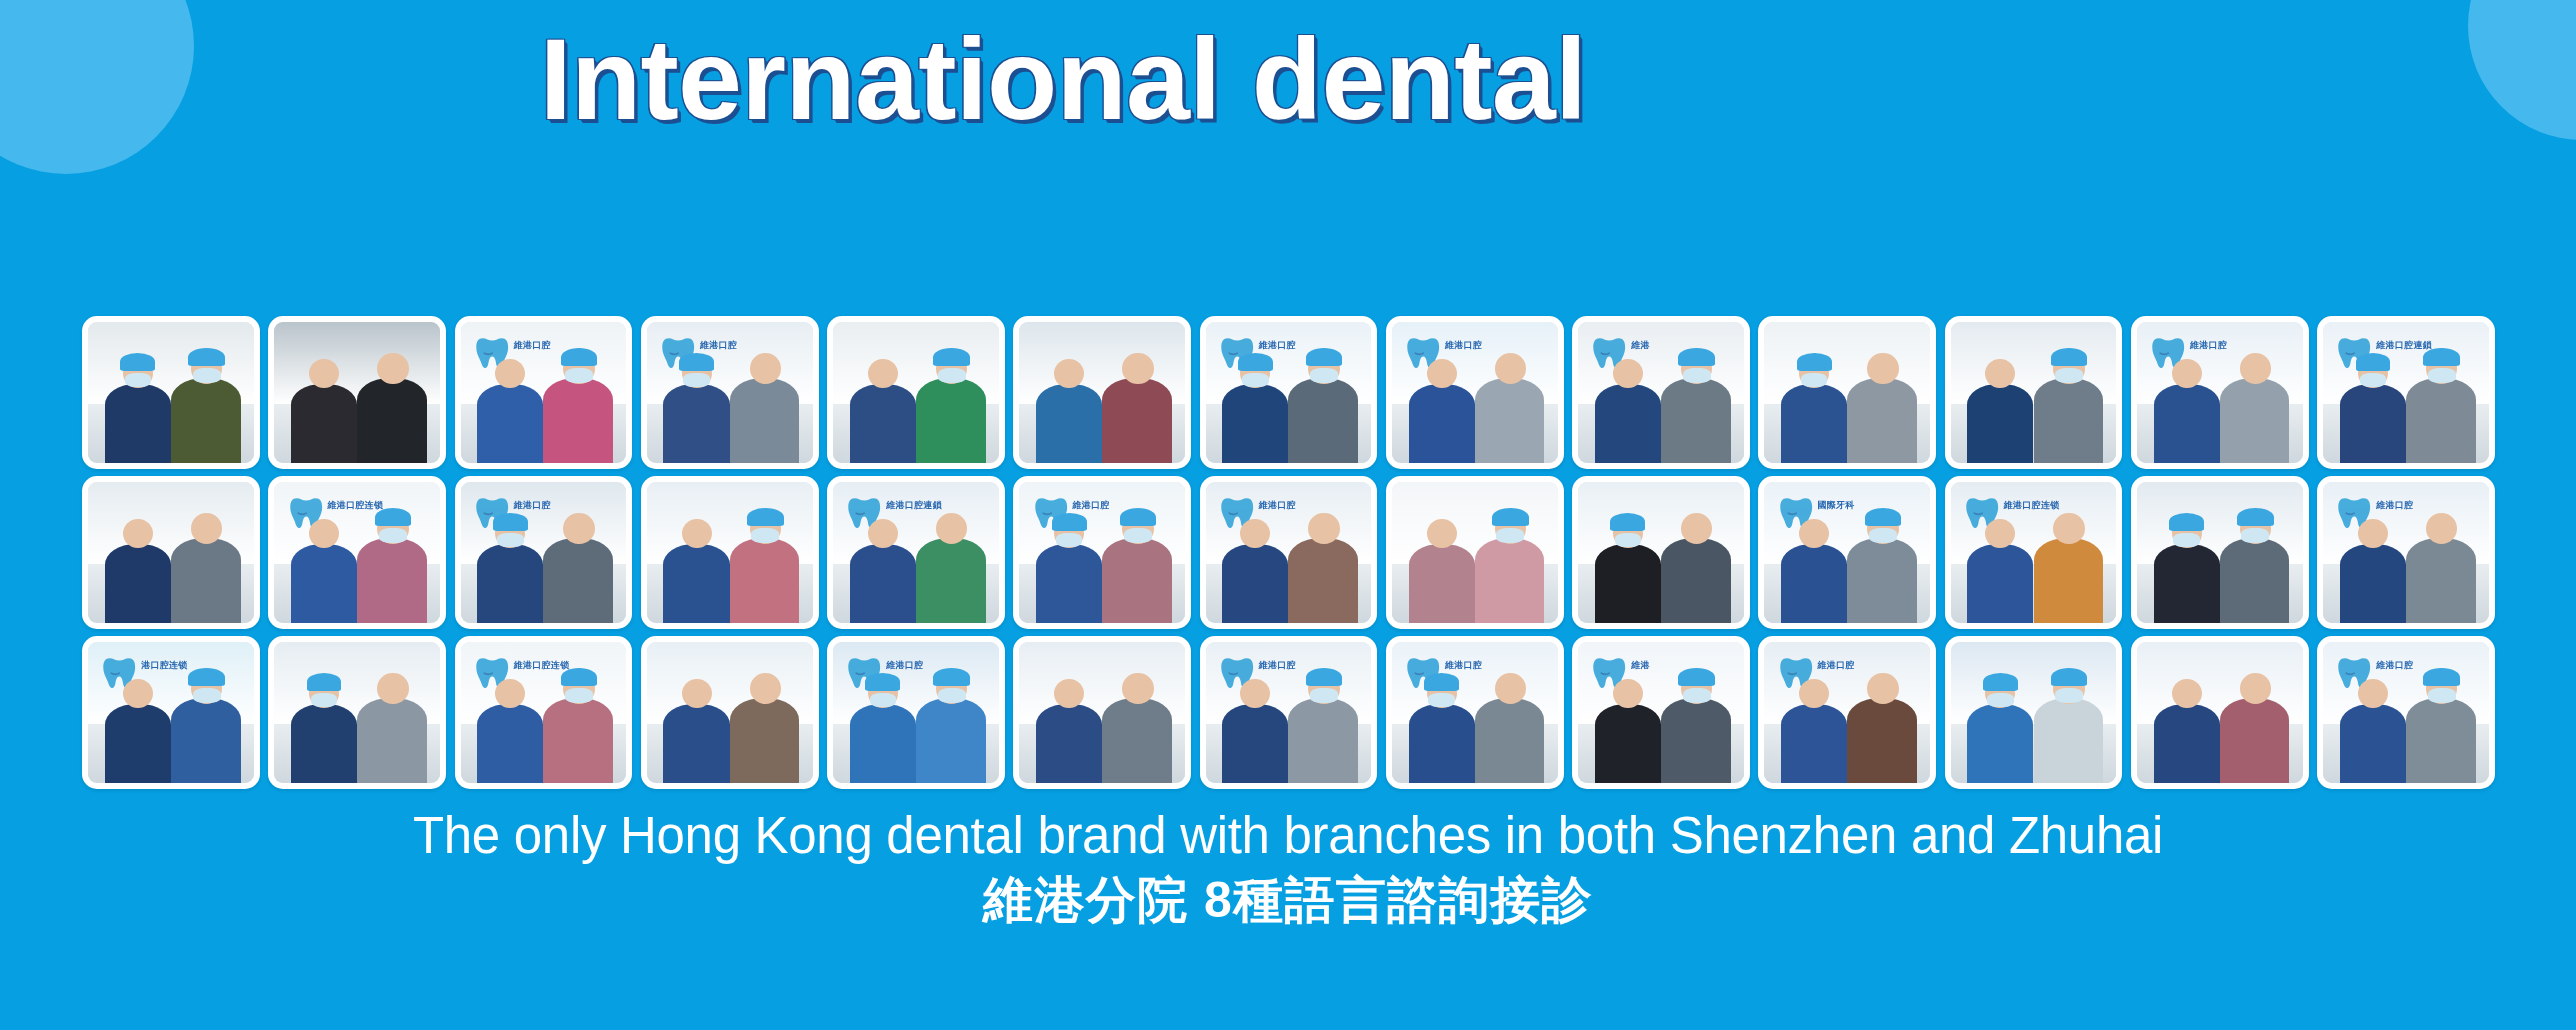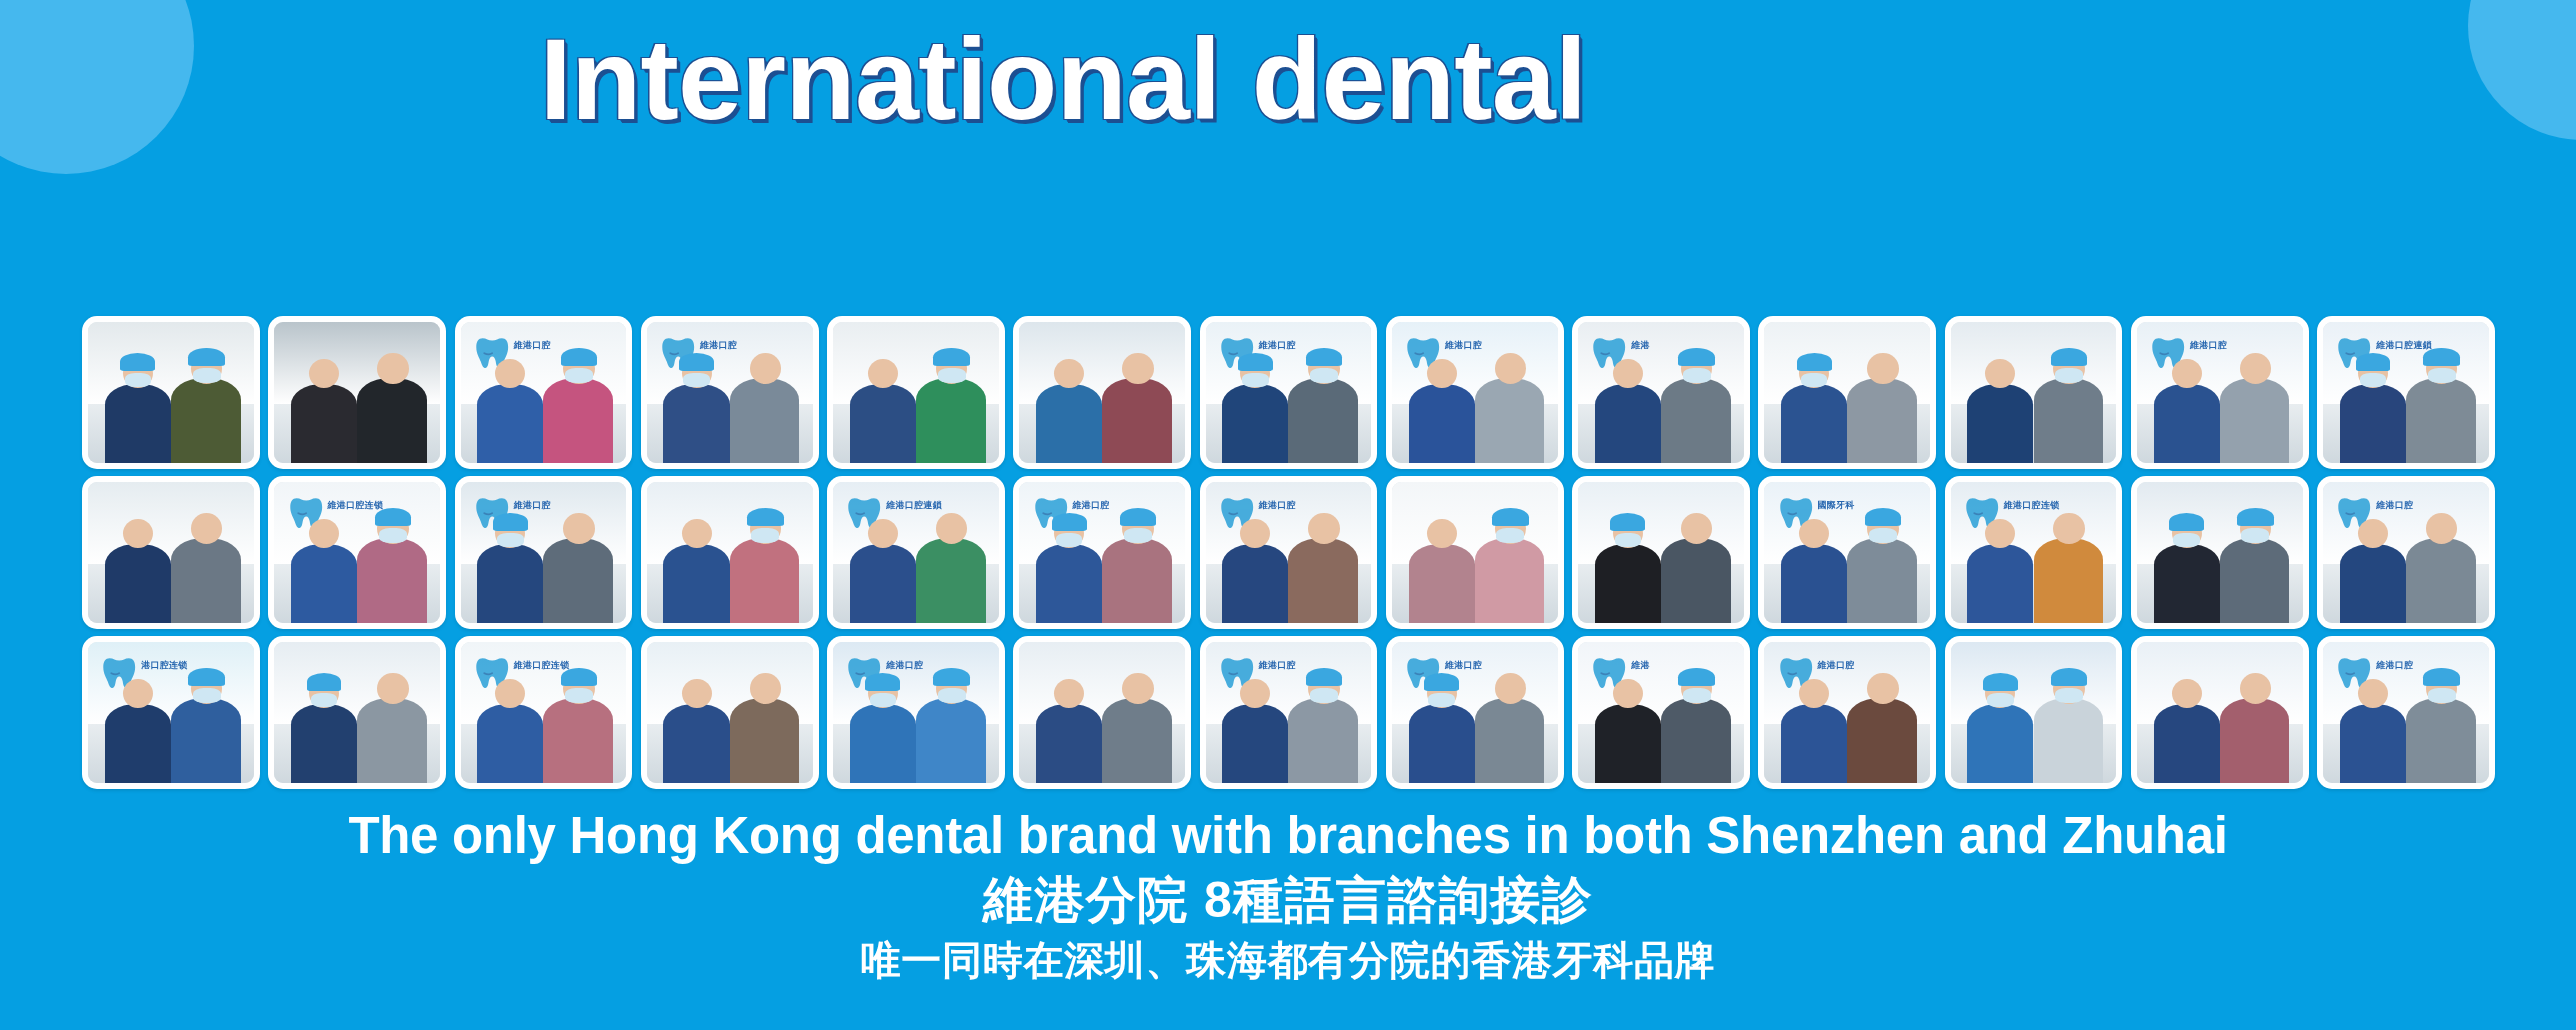--- a/index.html
+++ b/index.html
@@ -128,21 +128,21 @@
     position:absolute;
     left:0; top:807px;
     width:2576px;
     text-align:center;
     z-index:5;
   }
   .cap-en {
     display:block;
     font-size:51px;
     line-height:1.12;
-    font-weight:700;
+    font-weight:400;
     color:#ffffff;
     letter-spacing:-0.3px;
   }
   .cap-zh-big {
     display:block;
     margin-top:8.3px;
     font-size:50px;
     line-height:1.15;
     font-weight:700;
     color:#ffffff;
@@ -786,17 +786,16 @@
           <div class="ph-head" style="left: 62%; top: 22%; width: 19%; height: 21.85%; background: rgb(232, 194, 164);"></div>
           <div class="ph-cap" style="left: 60.5%; top: 18%; width: 22%; height: 13.3%;"></div>
           <div class="ph-mask" style="left: 63%; top: 32.45%; width: 17%; height: 10.45%;"></div>
         </div>
       </div>
     </div>
 
   <div id="captions">
     <span class="cap-en">The only Hong Kong dental brand with branches in both Shenzhen and Zhuhai</span>
     <span class="cap-zh-big">維港分院 8種語言諮詢接診</span>
-    <span class="cap-zh-small">唯一同時在深圳、珠海都有分院的香港牙科品牌</span>
   </div>
 
 </div>
 
 
 </body></html>

